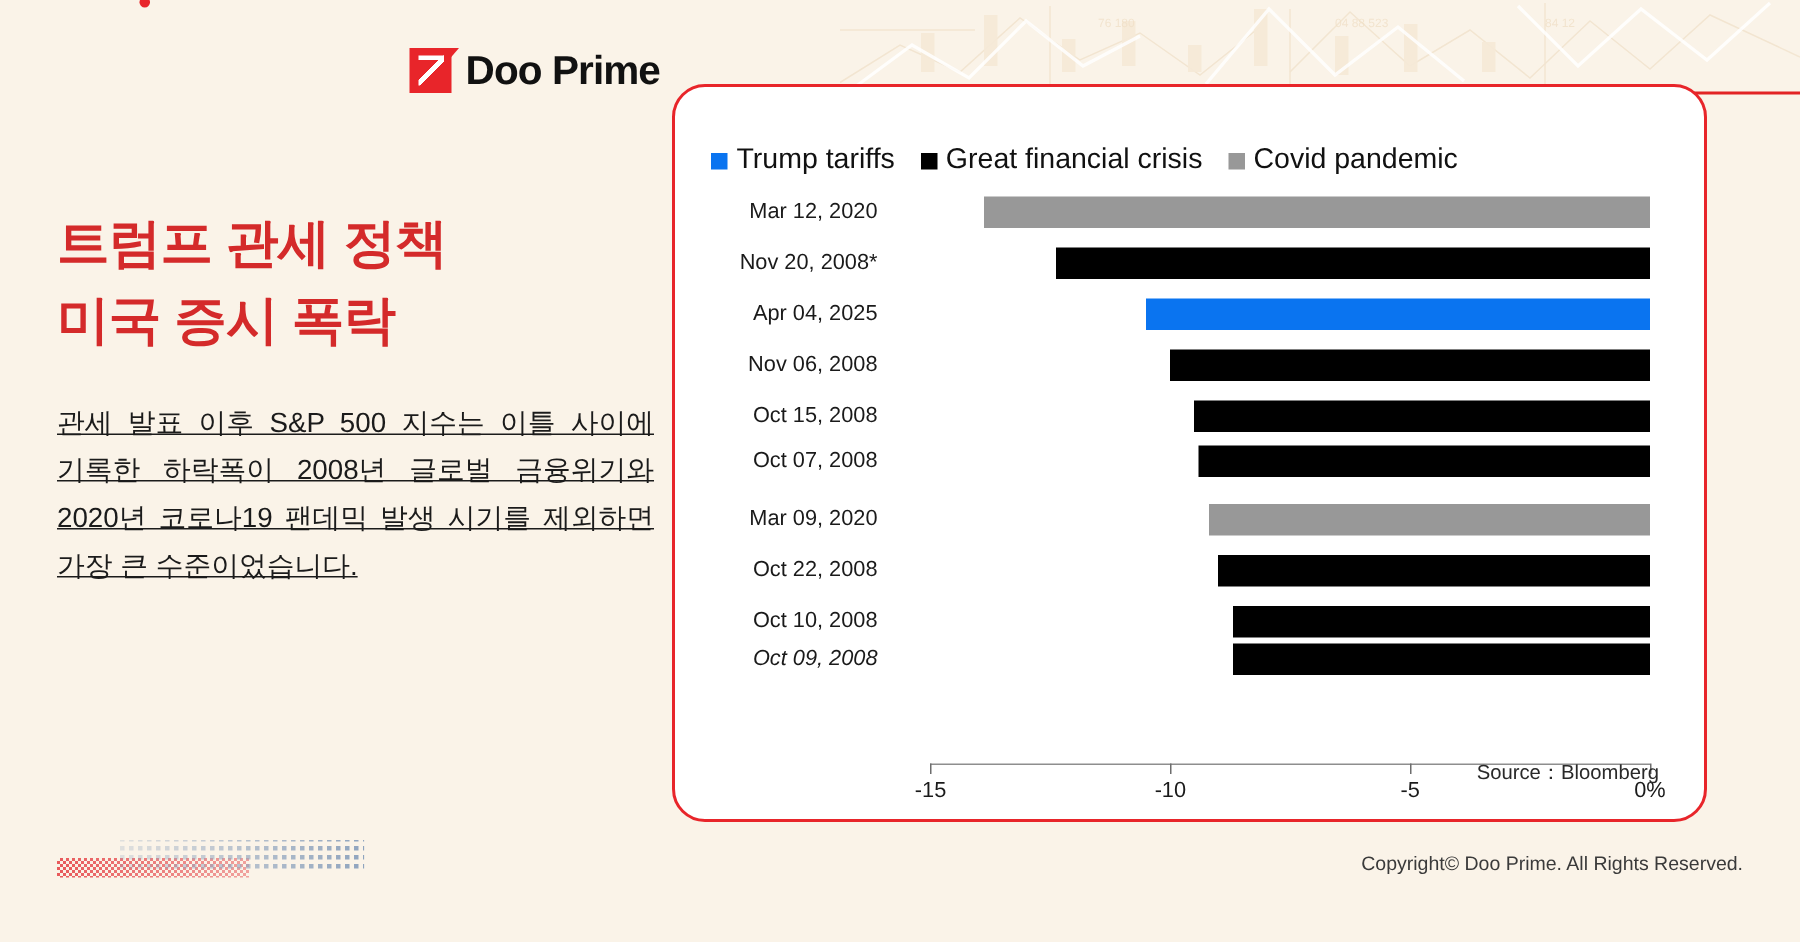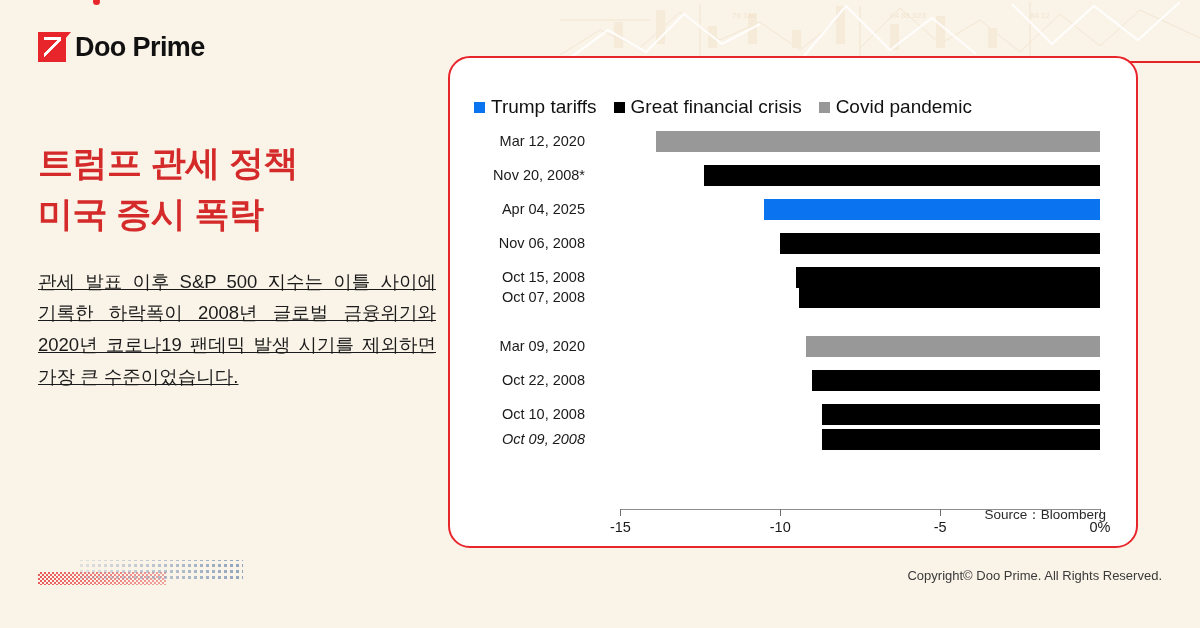--- a/index.html
+++ b/index.html
@@ -48,20 +48,21 @@
     left: 0; top: 0;
     width: 440px; height: 628px;
     padding: 30px 0 0 38px;
   }
 
   #brand-logo {
     display: flex;
     align-items: center;
     gap: 9px;
     height: 34px;
+    justify-content: flex-end;
   }
   #brand-mark {
     width: 28px; height: 30px;
     background: #e8252a;
     position: relative;
     flex: none;
   }
   #brand-mark::after {
     content: "";
     position: absolute;
@@ -334,21 +335,21 @@
           <div class="bar" title="Apr 04, 2025: -10.5%" style="left: 314.259px; width: 335.741px; background: rgb(10, 116, 240);"></div>
         </div>
         <div class="bar-row" style="top: 106.3px;">
           <div class="row-label">Nov 06, 2008</div>
           <div class="bar" title="Nov 06, 2008: -10%" style="left: 330.247px; width: 319.753px; background: rgb(0, 0, 0);"></div>
         </div>
         <div class="bar-row" style="top: 140.4px;">
           <div class="row-label">Oct 15, 2008</div>
           <div class="bar" title="Oct 15, 2008: -9.5%" style="left: 346.235px; width: 303.765px; background: rgb(0, 0, 0);"></div>
         </div>
-        <div class="bar-row" style="top: 160px;">
+        <div class="bar-row" style="top: 170px;">
           <div class="row-label">Oct 07, 2008</div>
           <div class="bar" title="Oct 07, 2008: -9.4%" style="left: 349.432px; width: 300.568px; background: rgb(0, 0, 0);"></div>
         </div>
         <div class="bar-row" style="top: 208.6px;">
           <div class="row-label">Mar 09, 2020</div>
           <div class="bar" title="Mar 09, 2020: -9.2%" style="left: 355.827px; width: 294.173px; background: rgb(152, 152, 152);"></div>
         </div>
         <div class="bar-row" style="top: 242.7px;">
           <div class="row-label">Oct 22, 2008</div>
           <div class="bar" title="Oct 22, 2008: -9%" style="left: 362.222px; width: 287.778px; background: rgb(0, 0, 0);"></div>

